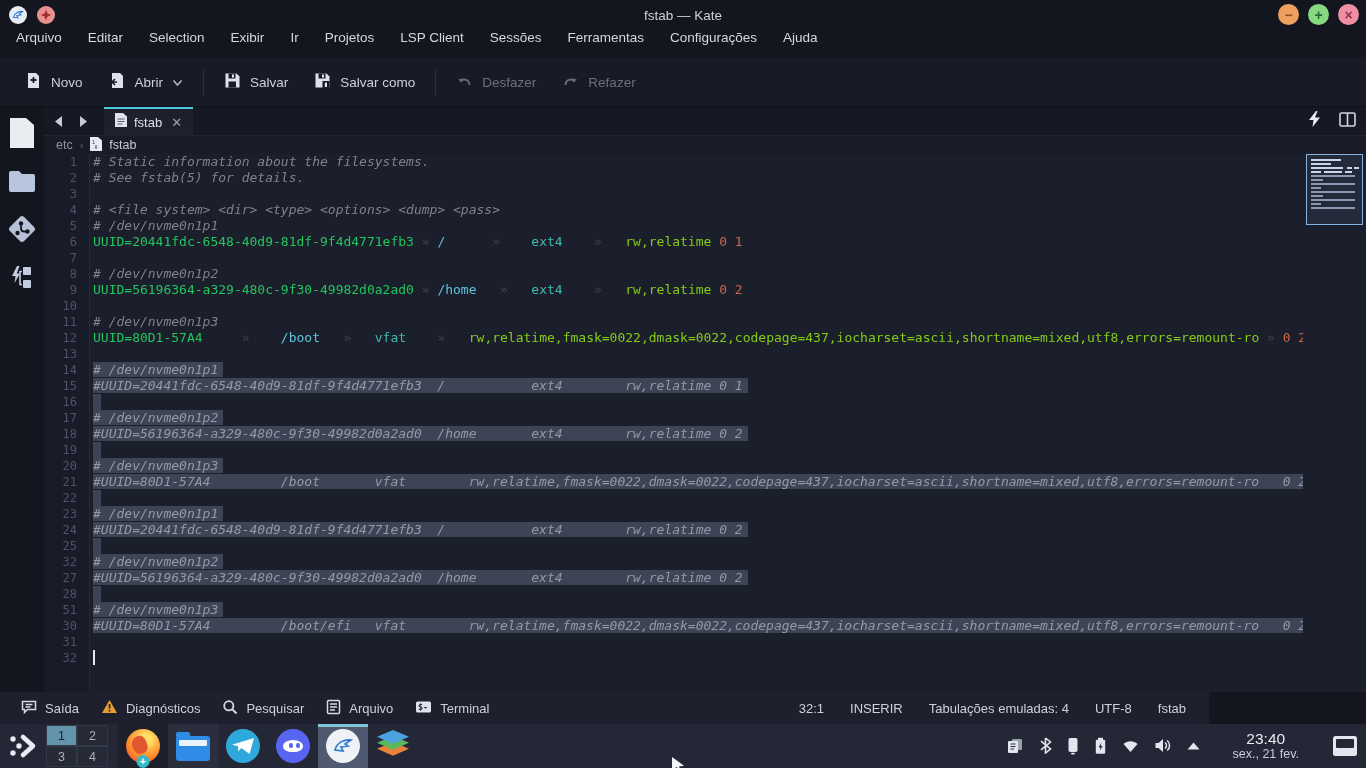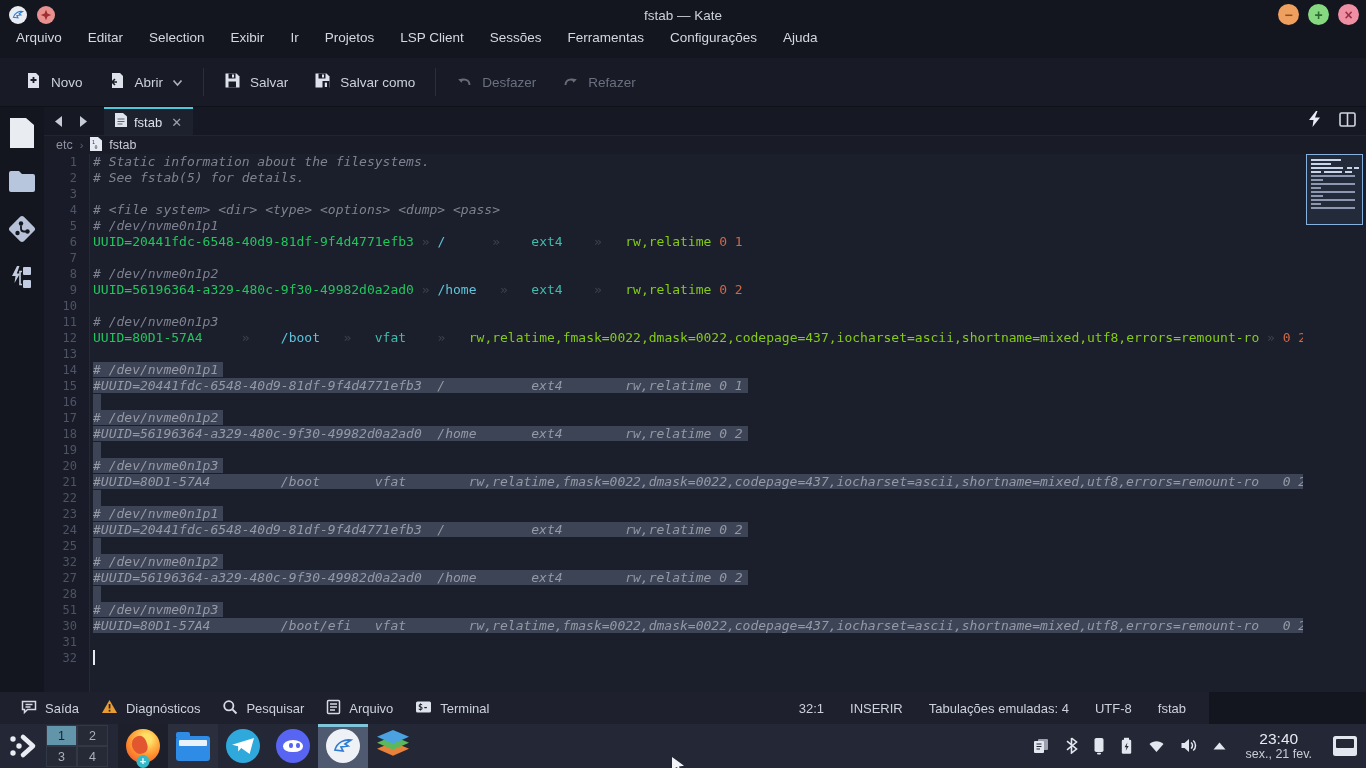--- a/index.html
+++ b/index.html
@@ -92,21 +92,21 @@
   .dc{width:34px;height:34px;border-radius:50%;background:#5865f2;position:relative}
   .dc::before{content:"";position:absolute;left:7px;top:11px;width:20px;height:12px;background:#fff;border-radius:55% 55% 50% 50%}
   .dc::after{content:"";position:absolute;left:13px;top:14px;width:3.5px;height:4.5px;border-radius:50%;background:#5865f2;box-shadow:7px 0 0 #5865f2}
   .kateic{width:34px;height:34px;border-radius:50%;background:#eef1f6;display:flex;align-items:center;justify-content:center}
   .layers{width:34px;height:32px;position:relative}
   .layer{position:absolute;left:1px;width:32px;height:19px;clip-path:polygon(50% 0,100% 36%,50% 72%,0 36%)}
   .layer.bot{top:12px;background:#e8813a}
   .layer.mid{top:6px;background:#5cb85c}
   .layer.top{top:0;background:#4aa3e0}
   
-  #tray{margin-left:auto;display:flex;align-items:center;gap:16px;padding-right:8px}
+  #tray{margin-left:auto;display:flex;align-items:center;gap:29px;padding-right:8px}
   .tray-icn{display:flex;align-items:center;justify-content:center}
   #clock{text-align:center;line-height:1.05;margin:0 4px}
   #clock-time{font-size:15.5px;color:#e8ebf2}
   #clock-date{font-size:12.5px;color:#c8cdd8}
   #mouse-cursor{position:absolute;left:672px;top:757px;width:12px;height:14px;background:#f2f4f8;clip-path:polygon(0 0,100% 62%,58% 68%,75% 100%,55% 100%,42% 72%,0 88%);z-index:50;filter:drop-shadow(0 0 1px #222)}
 </style>
 </head>
 <body>
 
 <div id="titlebar">

